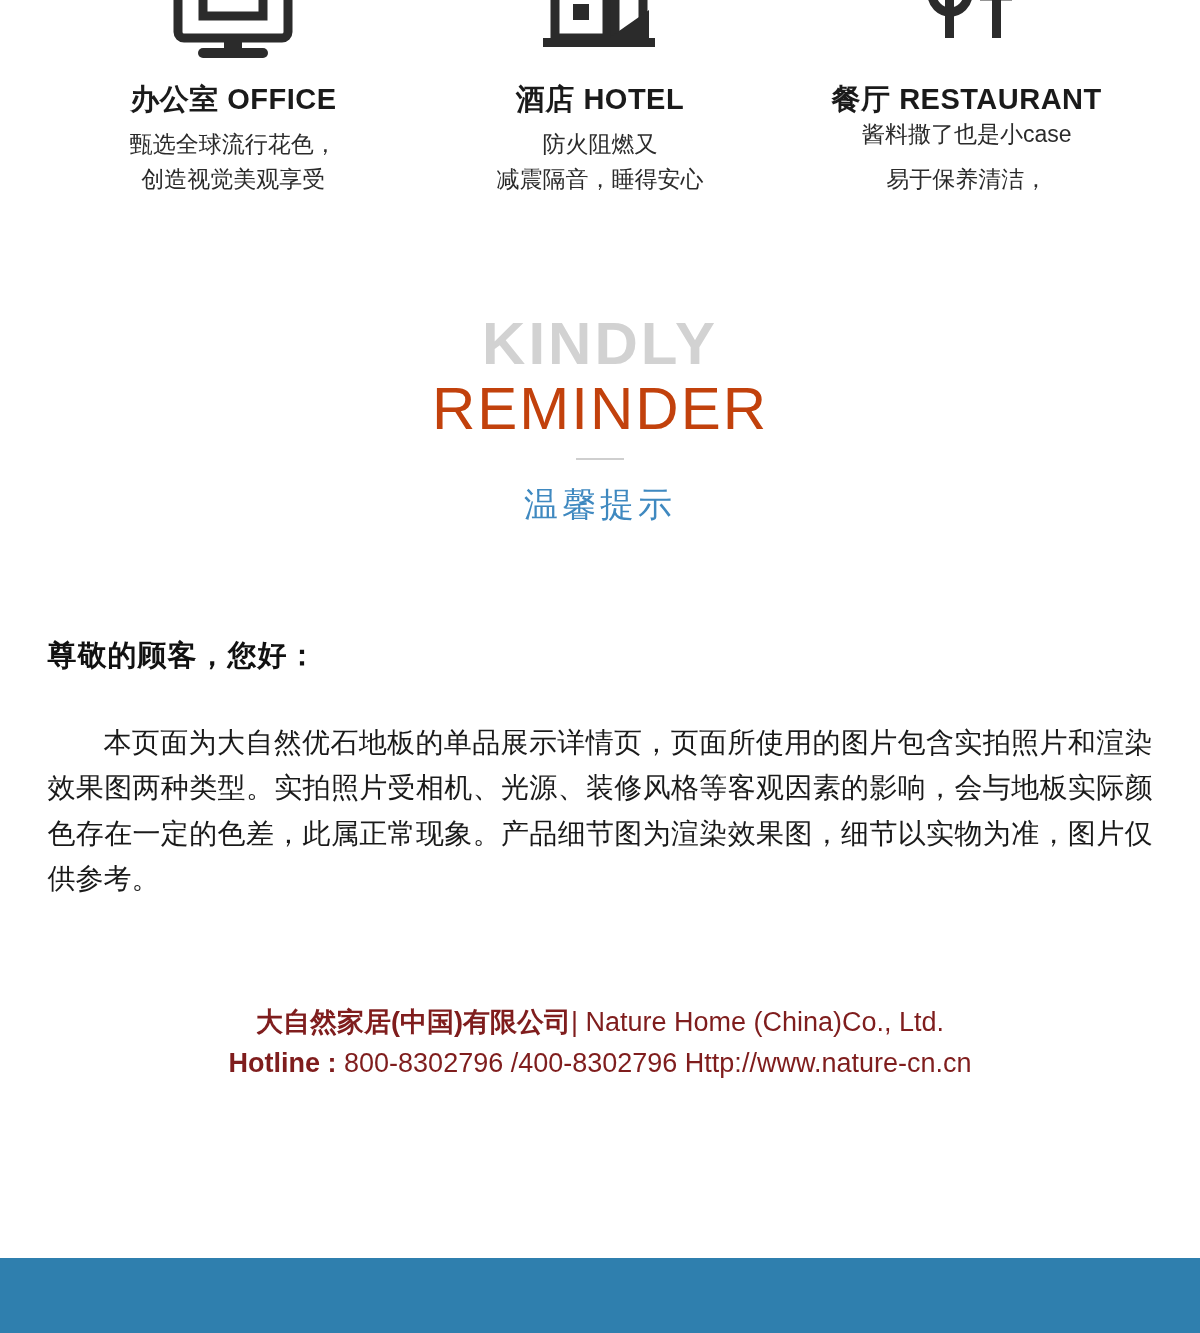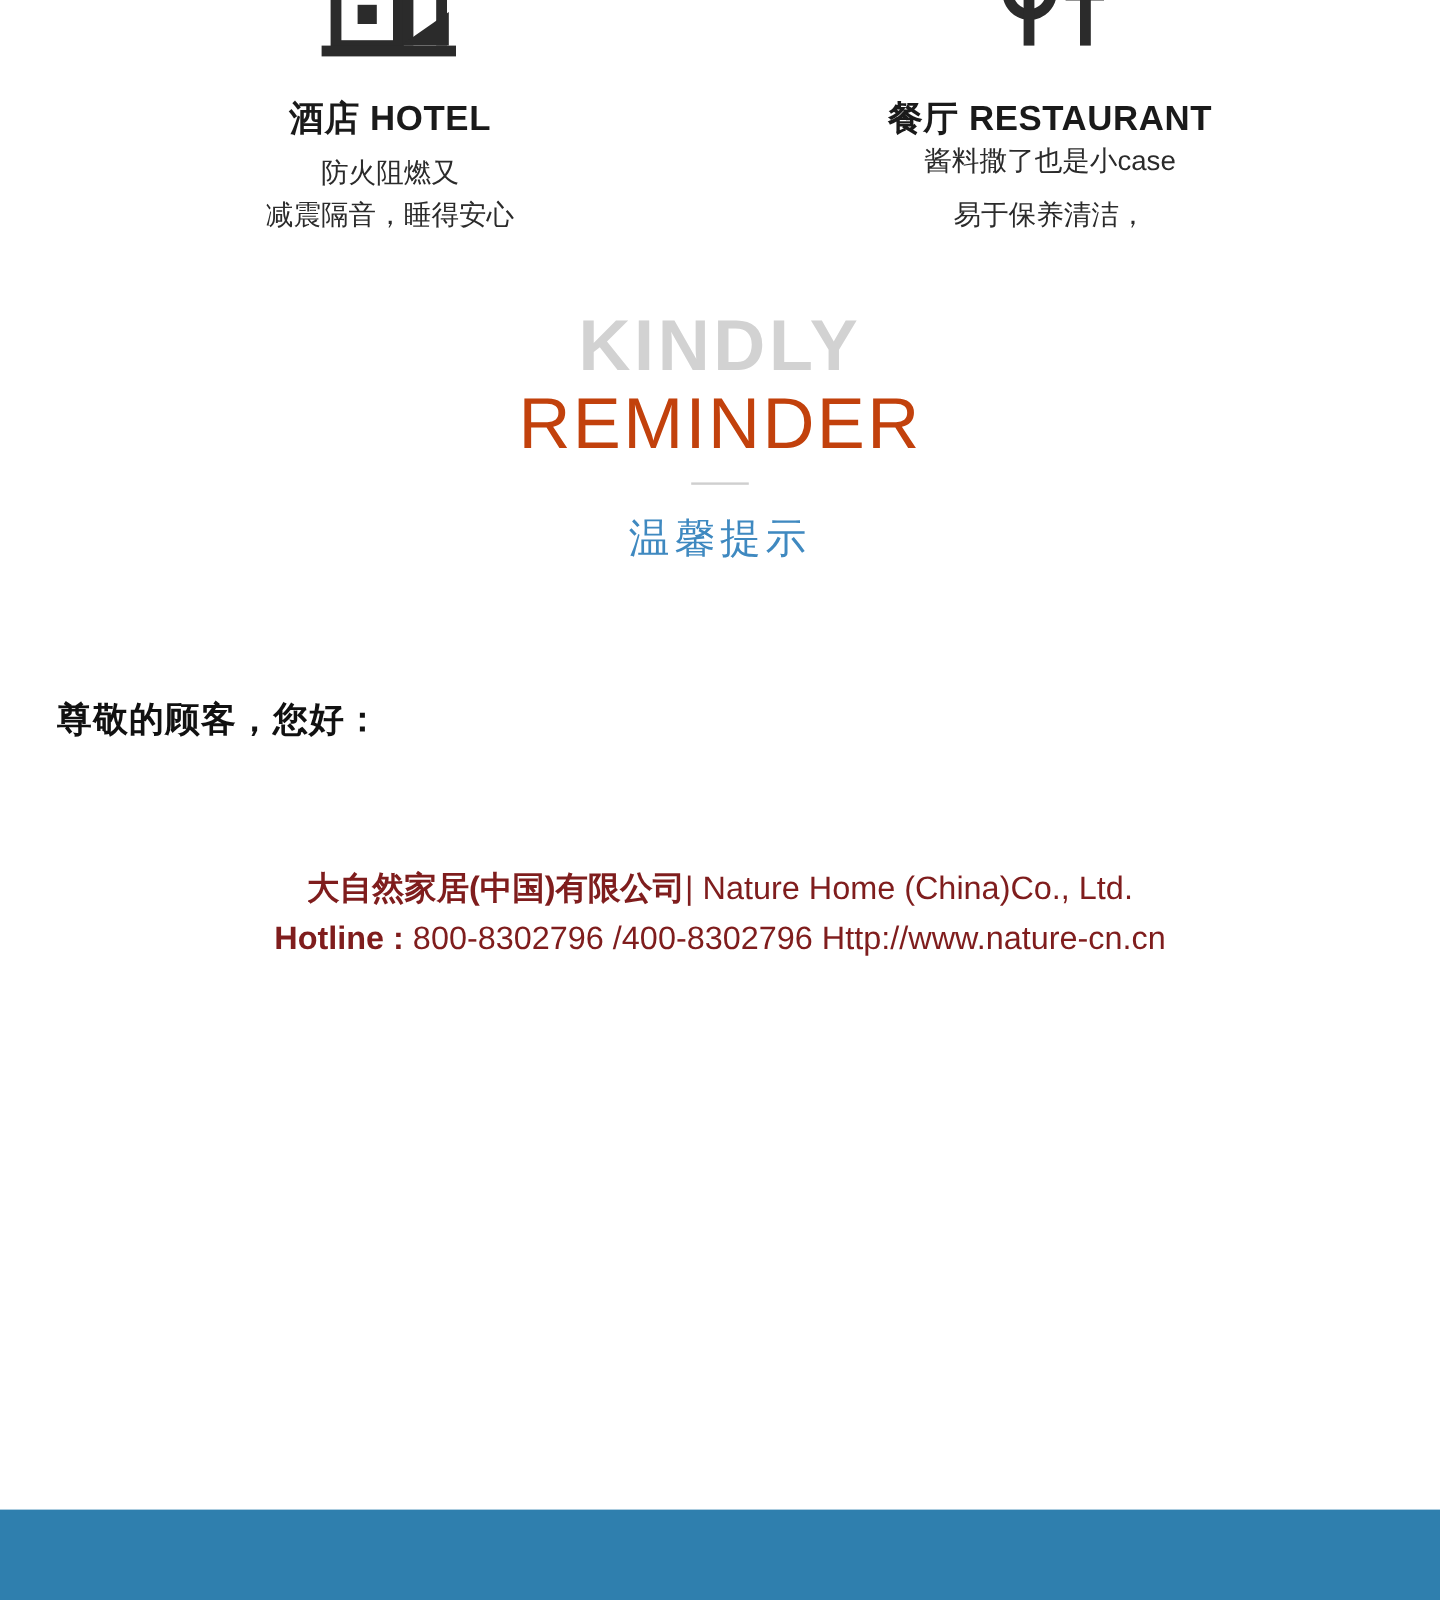--- a/index.html
+++ b/index.html
@@ -49,21 +49,21 @@
   }
   .scenario .desc {
     font-size: 23px;
     color: #2b2b2b;
     line-height: 1.55;
     margin-top: 10px;
   }
 
   
   .reminder-head {
-    margin-top: 60px;
+    margin-top: 116px;
     text-align: center;
   }
   .kindly {
     font-size: 60px;
     font-weight: bold;
     letter-spacing: 3px;
     color: #d2d2d2;
     line-height: 1.0;
   }
   .reminder-en {
@@ -127,20 +127,33 @@
     width: 1200px;
     height: 75px;
     background: #2f7fae;
   }
 </style>
 </head>
 <body>
 
 <div class="scenarios">
 
+  <div class="scenario">
+    <div class="icon-wrap">
+      <svg width="150" height="60" viewBox="0 0 150 60">
+        <rect x="20" y="-40" width="110" height="78" rx="6" fill="none" stroke="#2b2b2b" stroke-width="9"></rect>
+        <rect x="45" y="-16" width="60" height="32" fill="none" stroke="#2b2b2b" stroke-width="9"></rect>
+        <rect x="66" y="38" width="18" height="10" fill="#2b2b2b"></rect>
+        <rect x="40" y="48" width="70" height="10" rx="5" fill="#2b2b2b"></rect>
+      </svg>
+    </div>
+    <div class="title">办公室 OFFICE</div>
+    <div class="desc">甄选全球流行花色，</div>
+    <div class="desc" style="margin-top:0">创造视觉美观享受</div>
+  </div>
 
   <div class="scenario">
     <div class="icon-wrap">
       <svg width="150" height="60" viewBox="0 0 150 60">
         <rect x="30" y="-44" width="52" height="82" fill="none" stroke="#2b2b2b" stroke-width="9"></rect>
         <rect x="48" y="-26" width="16" height="16" fill="#2b2b2b"></rect>
         <rect x="48" y="4" width="16" height="16" fill="#2b2b2b"></rect>
         <path d="M90 38 L90 -18 L118 -18 L118 38" fill="none" stroke="#2b2b2b" stroke-width="9"></path>
         <path d="M84 38 L124 10 L124 38 Z" fill="#2b2b2b"></path>
         <rect x="18" y="38" width="112" height="9" fill="#2b2b2b"></rect>
@@ -171,20 +184,21 @@
 
 <div class="reminder-head">
   <div class="kindly">KINDLY</div>
   <div class="reminder-en">REMINDER</div>
   <div class="divider"></div>
   <div class="reminder-cn">温馨提示</div>
 </div>
 
 <div class="copy">
   <div class="salutation">尊敬的顾客，您好：</div>
+  <div class="paragraph">本页面为大自然优石地板的单品展示详情页，页面所使用的图片包含实拍照片和渲染效果图两种类型。实拍照片受相机、光源、装修风格等客观因素的影响，会与地板实际颜色存在一定的色差，此属正常现象。产品细节图为渲染效果图，细节以实物为准，图片仅供参考。</div>
 </div>
 
 <div class="company">
   <div>
     <span class="bold">大自然家居(中国)有限公司</span><span>| Nature Home (China)Co., Ltd.</span>
   </div>
   <div>
     <span class="bold">Hotline :</span>
     <span>800-8302796 /400-8302796 Http://www.nature-cn.cn</span>
   </div>

